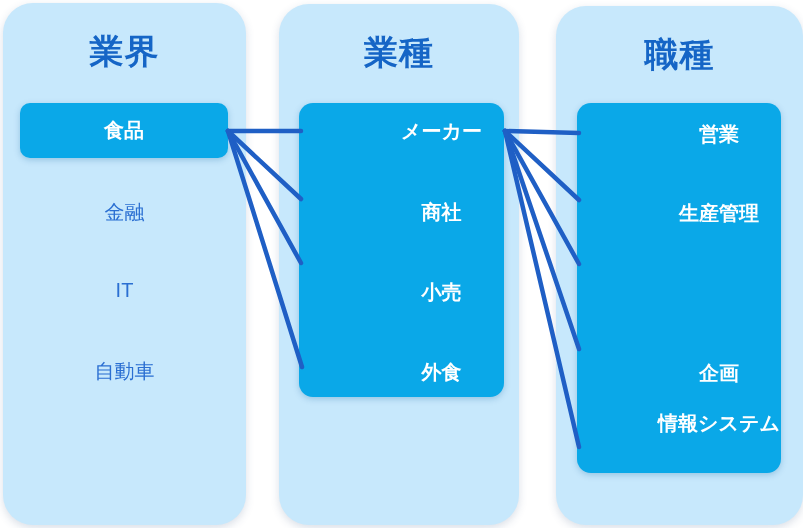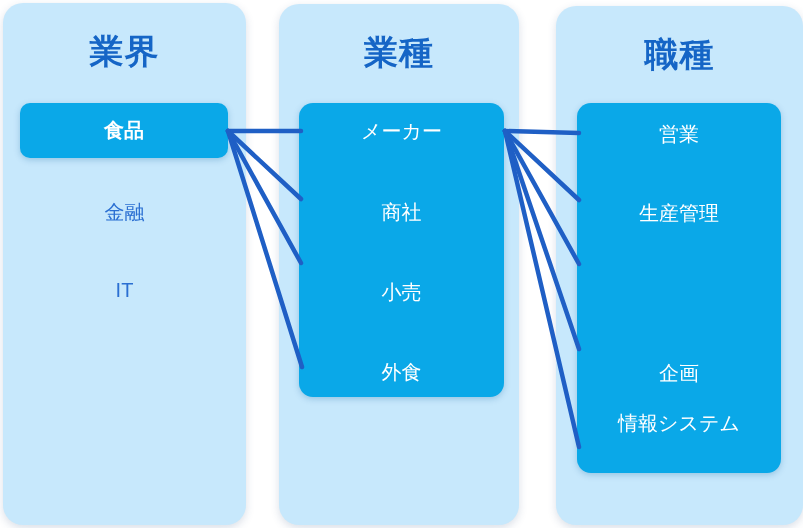--- a/index.html
+++ b/index.html
@@ -1,42 +1,42 @@
 <!DOCTYPE html>
 <html style="--col-bg: #c7e8fc; --accent: #0aa8e8; --header: #1565c6; --item: #2b6fd2; --box-text: #ffffff;"><head>
 <meta charset="utf-8">
 <style>
   html,body{margin:0;padding:0;background:#ffffff;}
   .canvas{
     position:relative;width:803px;height:528px;background:#ffffff;
     font-family:"Liberation Sans","DejaVu Sans",sans-serif;overflow:hidden;
   }
   .column{
-    position:absolute;background:var(--col-bg,#c7e8fc);border-radius:20px;
+    position:absolute;background:var(--col-bg,#c7e8fc);border-radius:30px;
     box-shadow:0 3px 8px rgba(50,80,120,.18);
   }
   .c1{left:3px;top:3px;width:243px;height:522px;}
   .c2{left:279px;top:4px;width:240px;height:521px;}
   .c3{left:556px;top:6px;width:247px;height:519px;}
   .col-header{
     position:absolute;top:26px;left:0;width:100%;margin:0;text-align:center;
     font-size:34px;font-weight:700;color:var(--header,#1565c6);letter-spacing:1px;
   }
   .group-box{
     position:absolute;background:var(--accent,#0aa8e8);border-radius:14px;
     box-shadow:0 2px 6px rgba(0,90,150,.25);
   }
   .gb2{left:299px;top:103px;width:205px;height:294px;}
   .gb3{left:577px;top:103px;width:204px;height:370px;}
   .item{
     position:absolute;height:40px;line-height:40px;text-align:center;
     font-size:20px;white-space:nowrap;
   }
   .plain{color:var(--item,#2b6fd2);font-weight:500;left:3px;width:243px;}
-  .white{color:var(--box-text,#ffffff);font-weight:400;}
+  .white{color:var(--box-text,#ffffff);font-weight:700;margin-left:40px;}
   .mcol{left:299px;width:205px;}
   .rcol{left:577px;width:204px;}
   .hl{
     left:20px;top:103px;width:208px;height:55px;line-height:55px;
     background:var(--accent,#0aa8e8);border-radius:10px;
     color:var(--box-text,#ffffff);font-weight:600;
     box-shadow:0 2px 6px rgba(0,90,150,.25);
   }
   .p1{top:192px}.p2{top:270px}.p3{top:351px}.p4{top:430px}
   .m1{top:111px}.m2{top:192px}.m3{top:272px}.m4{top:352px}
@@ -57,20 +57,21 @@
   <section class="column c3">
     <h2 class="col-header">職種</h2>
   </section>
 
   <div class="group-box gb2"></div>
   <div class="group-box gb3"></div>
 
   <div class="item hl">食品</div>
   <div class="item plain p2">IT</div>
   <div class="item plain p1">金融</div>
+  <div class="item plain p3">自動車</div>
 
   <div class="item white mcol m1">メーカー</div>
   <div class="item white mcol m2">商社</div>
   <div class="item white mcol m3">小売</div>
   <div class="item white mcol m4">外食</div>
 
   <div class="item white rcol r1">営業</div>
   <div class="item white rcol r2">生産管理</div>
   <div class="item white rcol r4">企画</div>
   <div class="item white rcol r5">情報システム</div>

